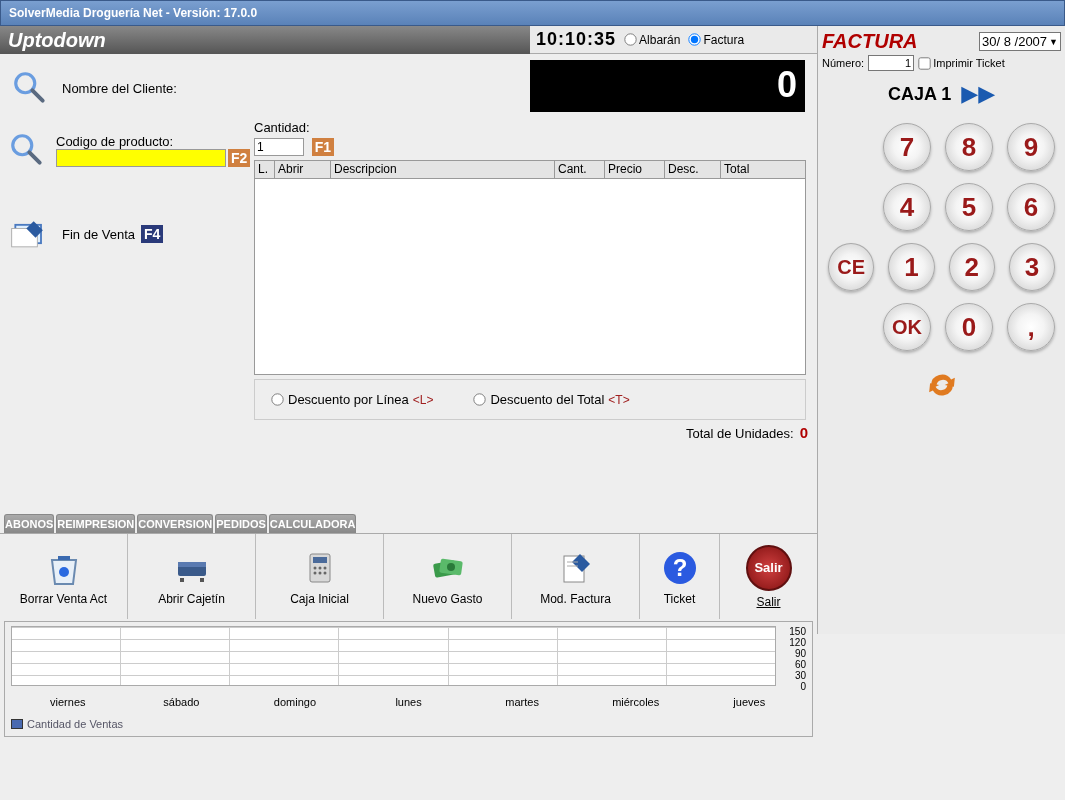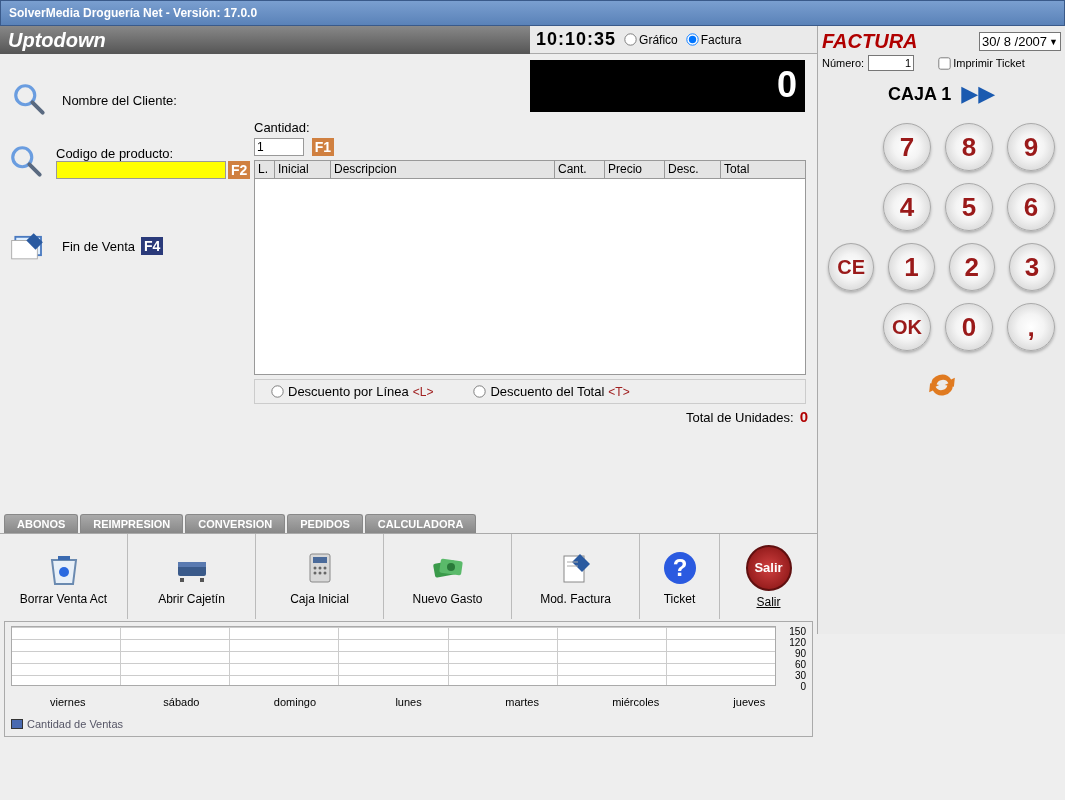--- a/index.html
+++ b/index.html
@@ -8,47 +8,47 @@
 .main { display: flex; height: 608px; }
 .left { width: 818px; border-right: 1px solid #aaa; }
 .right { width: 247px; background: #ebebeb; }
 .topbar { display: flex; height: 28px; align-items: center; }
 .brand { width: 530px; height: 28px; background: linear-gradient(#888,#555); color: #fff; font-size: 20px; font-weight: bold; font-style: italic; padding-left: 8px; display: flex; align-items: center; }
 .clockrow { flex: 1; display: flex; align-items: center; padding-left: 6px; font-size: 13px; gap: 8px; background: #eaeaea; border-bottom: 1px solid #aaa; height: 28px; }
 .clock { font-size: 18px; font-weight: bold; letter-spacing: 1px; }
 .radio { display: flex; align-items: center; gap: 2px; font-size: 12px; }
 
 .upper { display: flex; height: 460px; }
-.leftcol { width: 254px; padding: 24px 8px; }
+.leftcol { width: 254px; padding: 12px 8px; }
 .row-icon { display: flex; align-items: center; gap: 10px; margin-bottom: 8px; }
 .mag-icon { width: 44px; height: 44px; display: flex; align-items: center; justify-content: center; }
 .mag-icon svg { width: 38px; height: 38px; }
 .label { font-size: 13px; color: #000; }
 .input-line { border-bottom: 1px solid #999; padding: 2px 2px; font-size: 15px; color: #7a1a1a; font-weight: bold; width: 170px; }
 .label-small { font-size: 13px; margin-bottom: 2px; display:block; }
 .prod-box { display:flex; gap:2px; }
 .prod-input { width: 170px; height: 18px; background: #ffff00; border: 1px solid #999; }
 .badge { background: #d08040; color: #fff; font-size: 14px; padding: 1px 3px; font-weight: bold; }
 .qty-input { width: 50px; height: 18px; border: 1px solid #999; font-size: 12px; padding: 0 2px; }
 .notes-icon { width:44px; height:44px; display:flex; align-items:center; justify-content:center;}
 
 .center { width: 556px; padding-top: 8px; }
 .display-box { width: 275px; height: 52px; background: #000; color: #fff; text-align: right; font-size: 36px; font-weight: bold; padding: 4px 8px; margin-left: 276px; margin-top: -2px; }
 .qty-area { padding: 8px 0 2px 0; }
 .table { border: 1px solid #999; width: 552px; height: 215px; background: #fff; margin-top: 2px; overflow: hidden; }
 .th-row { display: flex; background: #e4e4e4; border-bottom: 1px solid #999; font-size: 12px; height: 18px; }
 .th { border-right: 1px solid #999; padding: 1px 3px; }
-.disc-row { border: 1px solid #ccc; display:flex; gap: 40px; padding: 4px 16px; margin-top: 4px; width: 552px; font-size: 13px; }
+.disc-row { border: 1px solid #ccc; display:flex; gap: 40px; padding: 12px 16px; margin-top: 4px; width: 552px; font-size: 13px; }
 .disc-opt { display:flex; gap:4px; align-items:center; }
 .klabel { color: #a02020; font-size: 12px; }
 .total-ud { text-align: right; font-size: 13px; margin-top: 4px; padding-right: 2px; }
 .total-ud .num { color: #b00000; font-weight: bold; font-size: 15px; margin-left: 6px; }
 
 .tabs { display:flex; gap:2px; padding: 0 4px; }
-.tab { background: linear-gradient(#aaa,#888); color:#fff; font-size:11px; font-weight:bold; padding: 3px 12px; border-radius: 3px 3px 0 0; border:1px solid #888; border-bottom:none; }
+.tab { background: linear-gradient(#aaa,#888); color:#fff; font-size:11px; font-weight:bold; padding: 3px 0; border-radius: 3px 3px 0 0; border:1px solid #888; border-bottom:none; }
 .toolbar { display:flex; border-top:1px solid #aaa; height: 86px; background:#eee; }
 .tool-btn { width: 128px; border-right:1px solid #bbb; display:flex; flex-direction:column; align-items:center; justify-content:center; gap:4px; font-size:12px; }
 .tool-btn .ic { width: 40px; height: 40px; display:flex; align-items:center; justify-content:center; }
 .salir-col { flex:1; display:flex; flex-direction:column; align-items:center; justify-content:center; gap:4px; }
 .salir-btn { width:46px; height:46px; border-radius:50%; background: radial-gradient(#d04040,#801010); color:#fff; display:flex; align-items:center; justify-content:center; font-size:13px; font-weight:bold; border:2px solid #601010;}
 
 .chart-box { border:1px solid #aaa; margin: 2px 4px; padding: 4px 6px 6px 6px; }
 .chart-title { color: #2a4a9a; font-size: 12px; font-weight:bold; margin-bottom: 4px; }
 .chart-row { display:flex; }
 .grid { flex:1; border:1px solid #aaa; height: 60px; background: repeating-linear-gradient(to bottom, #ccc 0, #ccc 1px, #fff 1px, #fff 12px); display:flex;}
@@ -90,21 +90,21 @@
   </div>
 
 <div class="main">
   <div class="left">
     <div class="topbar">
       <div class="brand">Uptodown</div>
       <div class="clockrow">
         <span class="clock">10:10:35</span>
         <label class="radio">
             <input type="radio" name="dt" style=""> 
-            <span>Gráfico</span>
+            <span>Albarán</span>
           </label>
         <label class="radio">
             <input type="radio" name="dt" checked="" style=""> 
             <span>Factura</span>
           </label>
       </div>
     </div>
 
     <div class="upper">
       <div class="leftcol">
@@ -156,21 +156,21 @@
         <div class="qty-area" style="display:flex;gap:2px;align-items:flex-end;">
           <div>
             <span class="label-small">Cantidad:</span>
             <input class="qty-input" value="1" style="">
           </div>
           <span class="badge">F1</span>
         </div>
         <div class="table">
           <div class="th-row">
             <div class="th" style="width:20px;">L.</div>
-            <div class="th" style="width:56px;">Inicial</div>
+            <div class="th" style="width:56px;">Abrir</div>
             <div class="th" style="width:224px;">Descripcion</div>
             <div class="th" style="width:50px;">Cant.</div>
             <div class="th" style="width:60px;">Precio</div>
             <div class="th" style="width:56px;">Desc.</div>
             <div class="th" style="flex:1;border-right:none;">Total</div>
           </div>
         </div>
         <div class="disc-row">
           <label class="disc-opt">
               <input type="radio" name="disc" style=""> 
@@ -309,21 +309,21 @@
       <div class="r-line1">
         <span class="factura-lbl">FACTURA</span>
         <div class="date-box">
             <span>30/ 8 /2007</span>
             <span class="arrow">▼</span>
           </div>
       </div>
       <div class="r-line2">
         <span>Número:</span>
         <div class="num-box">1</div>
-        <label style="display:flex;align-items:center;gap:2px;margin-left:20px;">
+        <label style="display:flex;align-items:center;gap:2px;margin-left:0;">
             <input type="checkbox" style=""> 
             <span>Imprimir Ticket</span>
           </label>
       </div>
       <div class="caja-row">
         <span class="lbl">CAJA 1</span>
         <span class="fwd-ic">▶▶</span>
       </div>
     </div>
     <div class="keypad">

